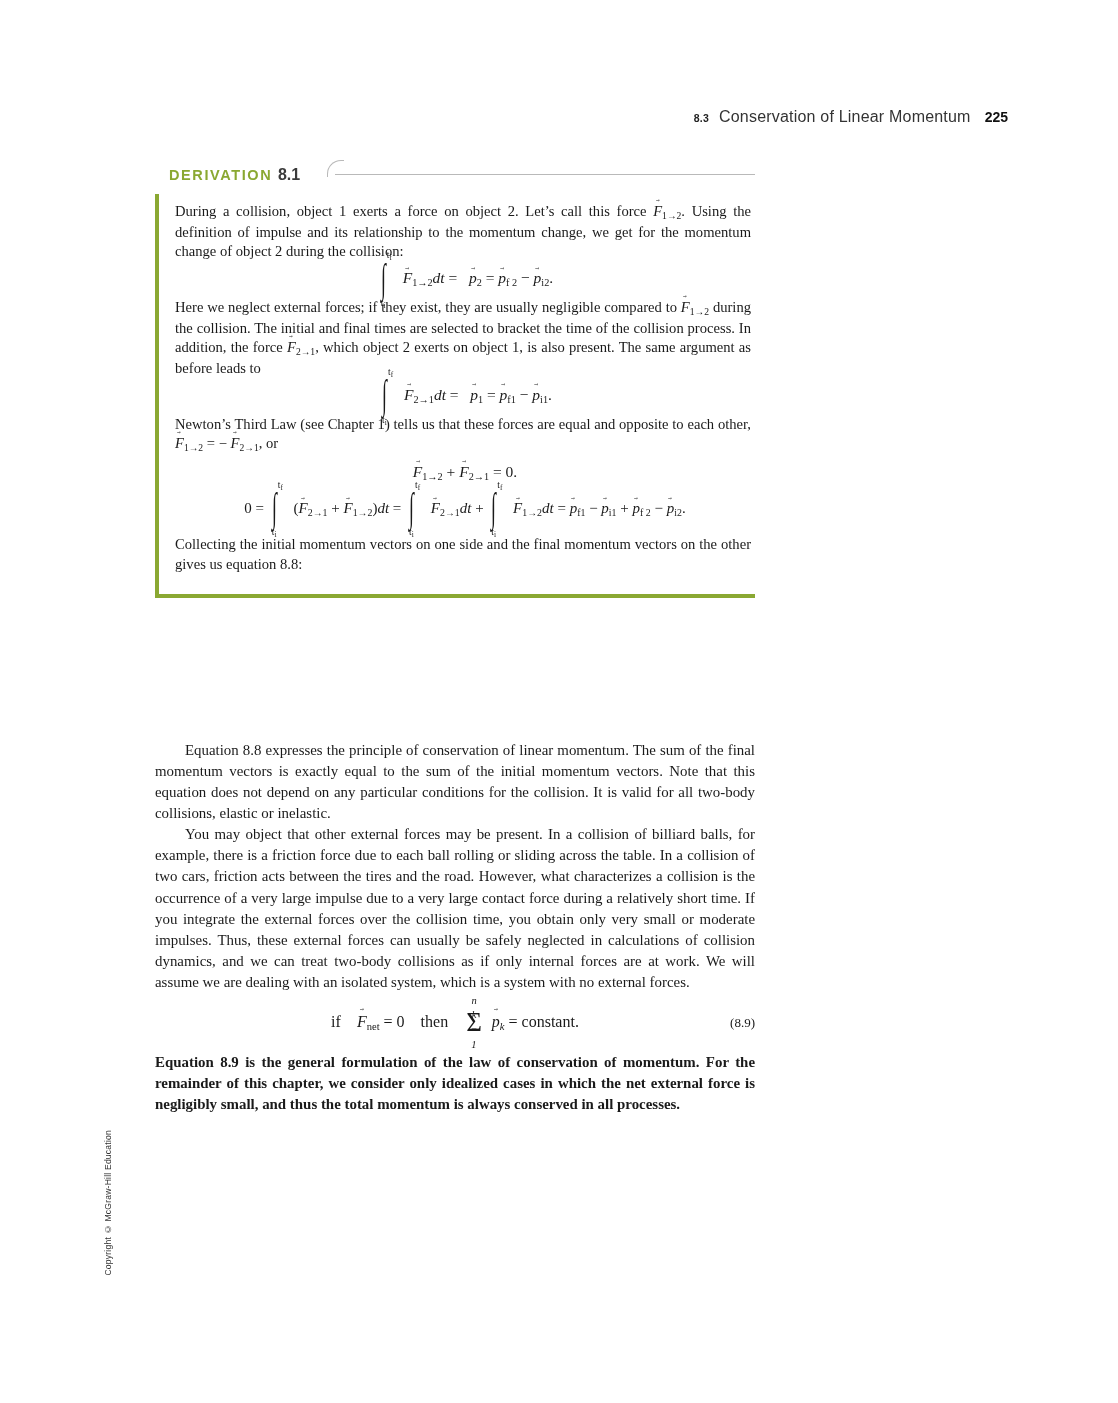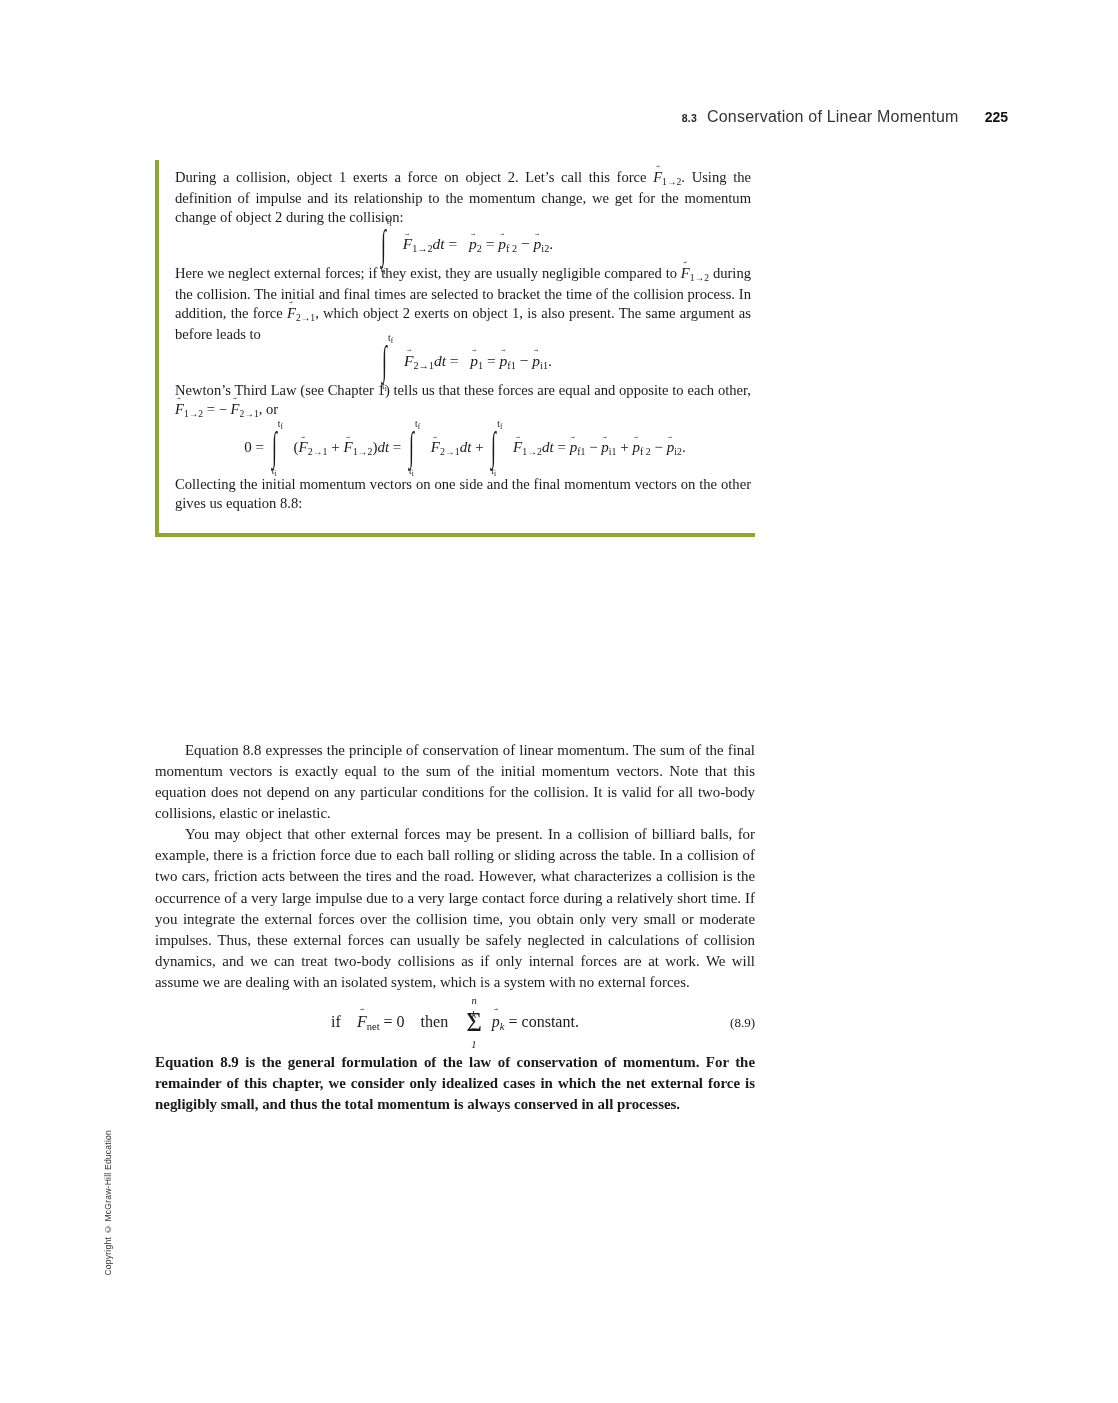--- a/index.html
+++ b/index.html
@@ -34,21 +34,21 @@
   }
   .rh-title {
     font-size: 16px;
     color: #333;
     letter-spacing: 0.2px;
   }
   .rh-page {
     font-size: 14px;
     font-weight: bold;
     color: #111;
-    margin-left: 16px;
+    margin-left: 4px;
   }
 
   
   .derivation {
     position: absolute;
     left: 155px;
     top: 160px;
     width: 600px;
   }
   .deriv-header {
@@ -242,20 +242,28 @@
 <body>
 
 <div class="running-head">
   <span class="rh-sect">8.3</span>
   <span class="rh-title">Conservation of Linear Momentum</span>
   <span class="rh-page">225</span>
 </div>
 
 <section class="derivation">
 
+  <div class="deriv-header">
+    <span class="deriv-title">
+      <span>DERIVATION</span>
+      <span class="num">8.1</span>
+    </span>
+    <div class="deriv-corner"></div>
+    <div class="deriv-rule"></div>
+  </div>
 
   <div class="deriv-body">
 
     <p><span>During a collision, object 1 exerts a force on object 2. Let’s call this force </span><span class="vec">F</span><span class="sub">1→2</span><span>. Using the definition of impulse and its relationship to the momentum change, we get for the momentum change of object 2 during the collision:</span></p>
 
     <div class="eq">
       <span class="intg">
         <span class="lim-top">t<span class="lim-sub">f</span></span>
         <span class="glyph">∫</span>
         <span class="lim-bot">t<span class="lim-sub">i</span></span>
@@ -275,20 +283,24 @@
         <span class="lim-bot">t<span class="lim-sub">i</span></span>
       </span>
       <span class="vec">F</span><span class="sub">2→1</span><span class="ital">dt</span> =
       &nbsp;&nbsp;<span class="vec">p</span><span class="sub">1</span> =
       <span class="vec">p</span><span class="sub">f1</span> −
       <span class="vec">p</span><span class="sub">i1</span>.
     </div>
 
     <p><span>Newton’s Third Law (see Chapter 1) tells us that these forces are equal and opposite to each other, </span><span class="vec">F</span><span class="sub">1→2</span> = − <span class="vec">F</span><span class="sub">2→1</span><span>, or</span></p>
 
+    <div class="eq">
+      <span class="vec">F</span><span class="sub">1→2</span> +
+      <span class="vec">F</span><span class="sub">2→1</span> = 0.
+    </div>
 
 
     <div class="eq" style="font-size:15px; margin-top:18px; margin-bottom:18px;">
       0 =
       <span class="intg">
         <span class="lim-top">t<span class="lim-sub">f</span></span>
         <span class="glyph">∫</span>
         <span class="lim-bot">t<span class="lim-sub">i</span></span>
       </span>
       (<span class="vec">F</span><span class="sub">2→1</span> +

